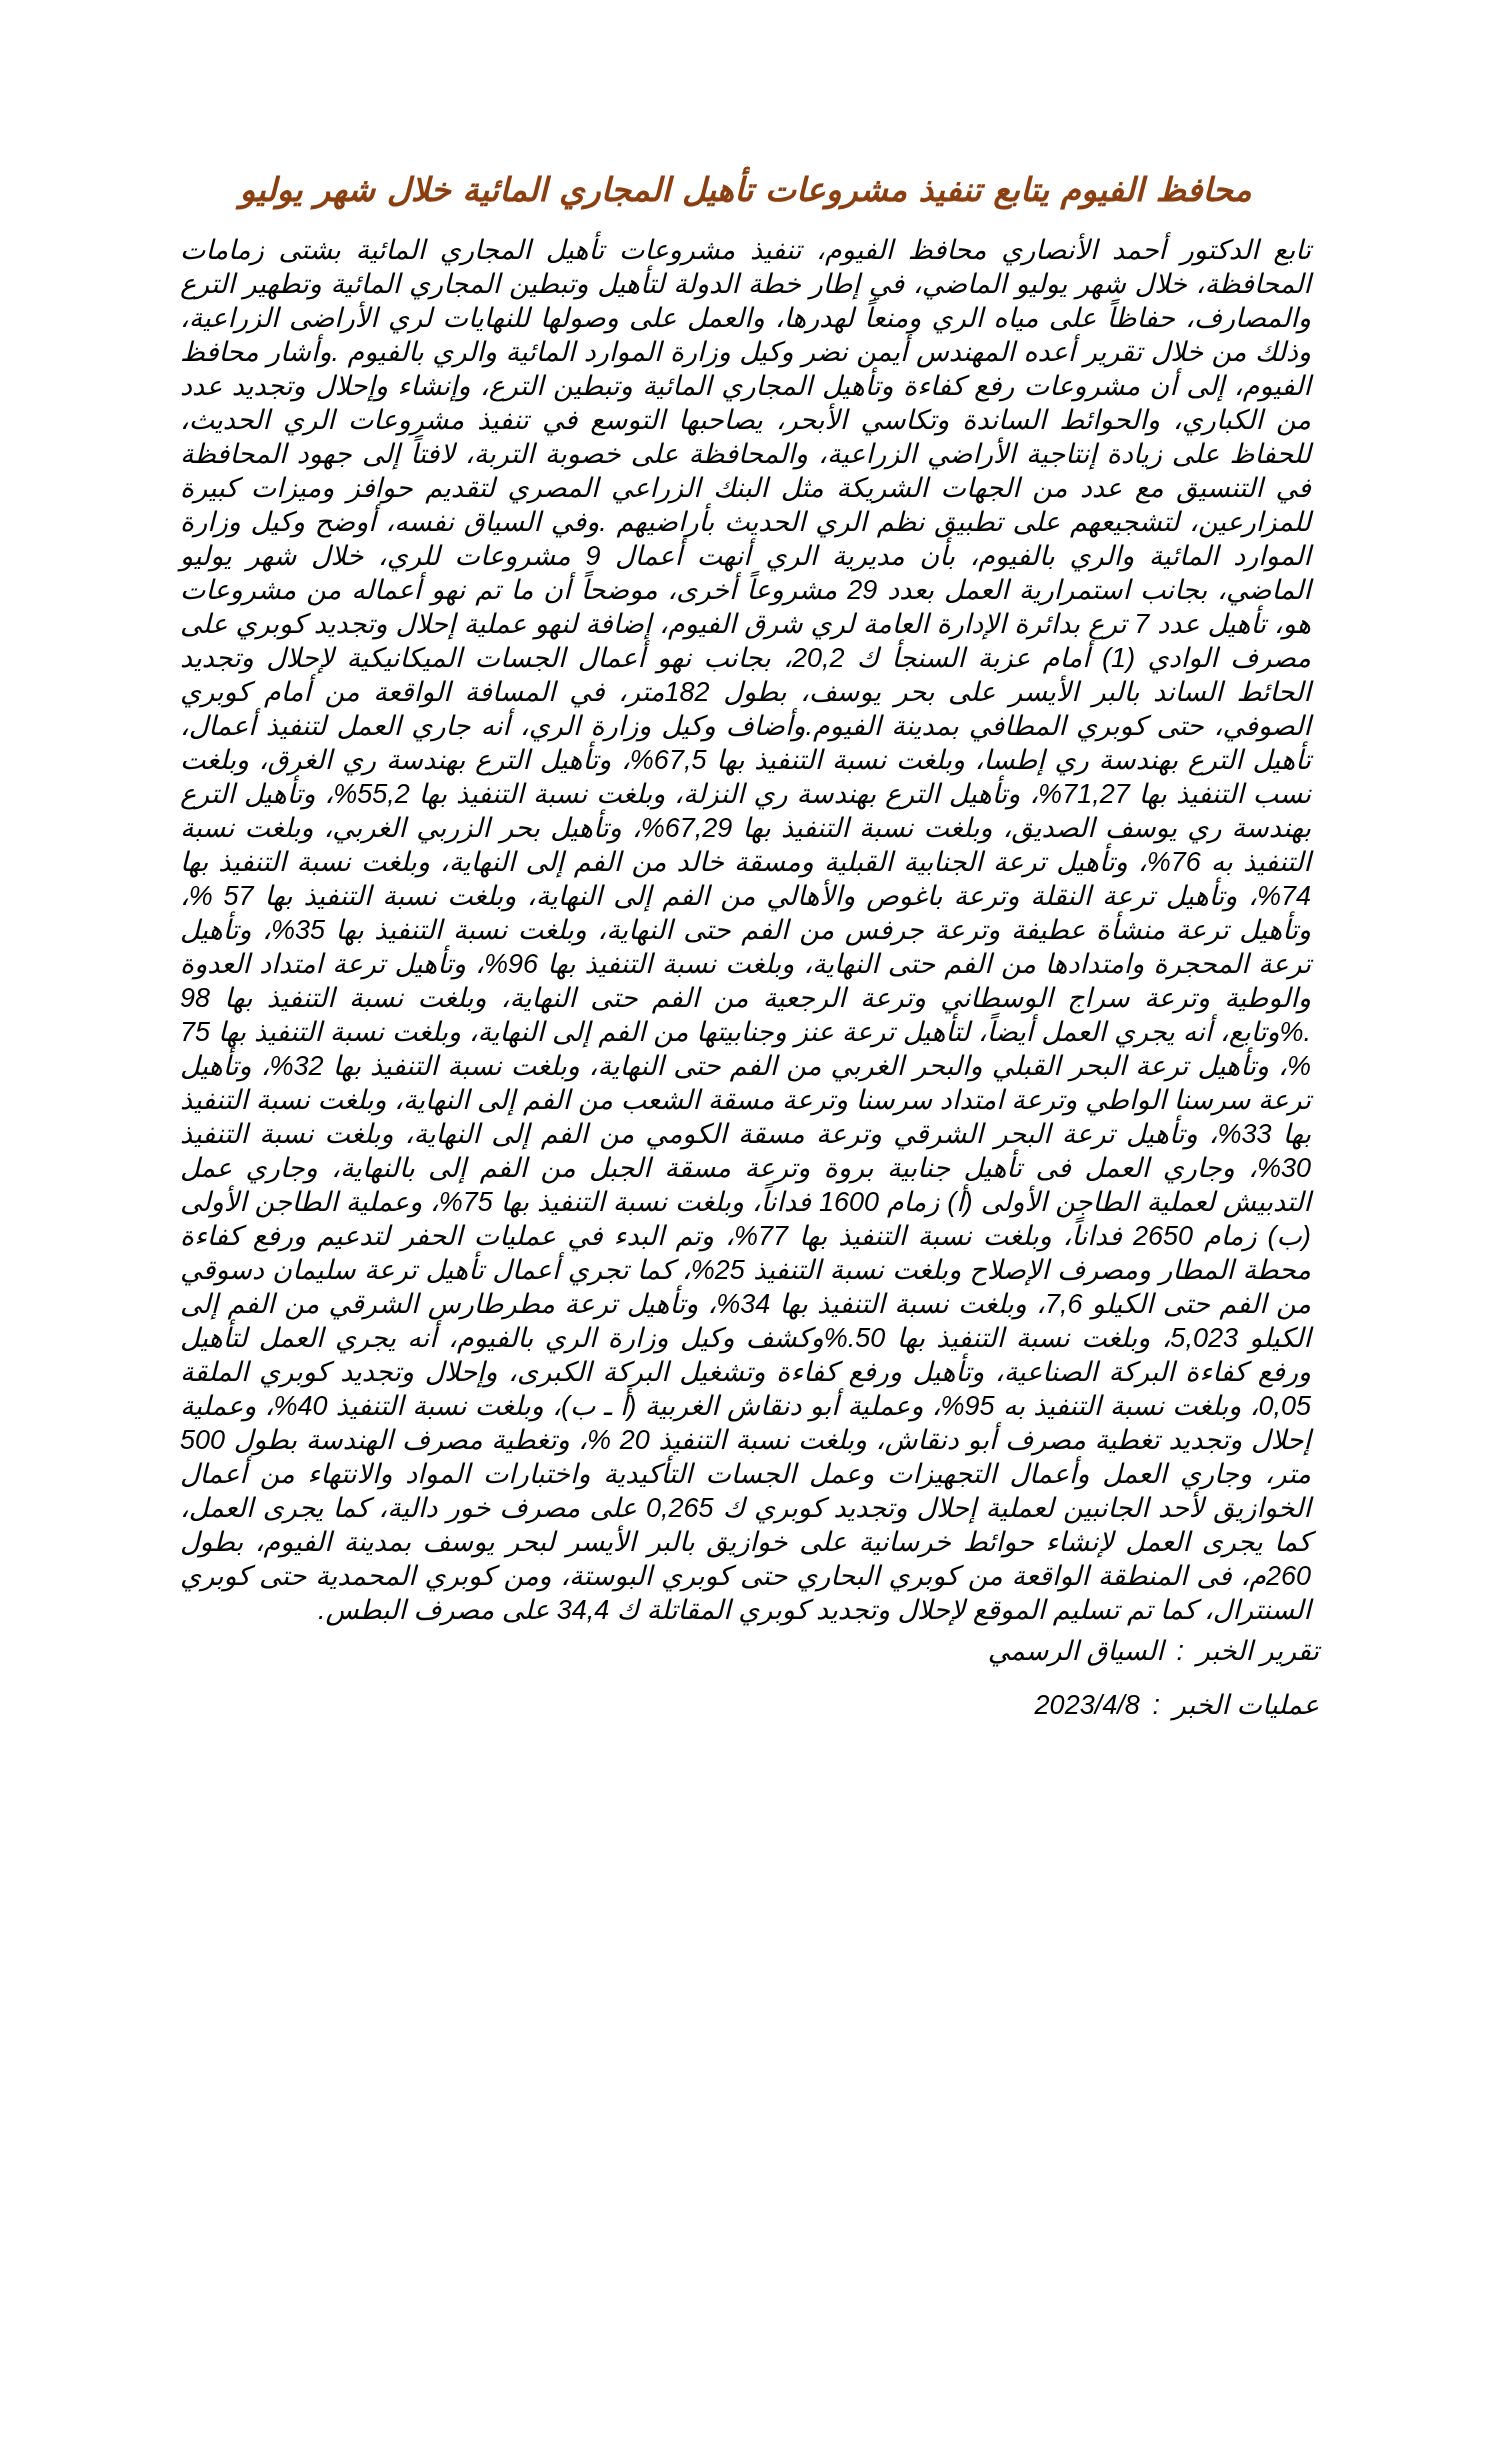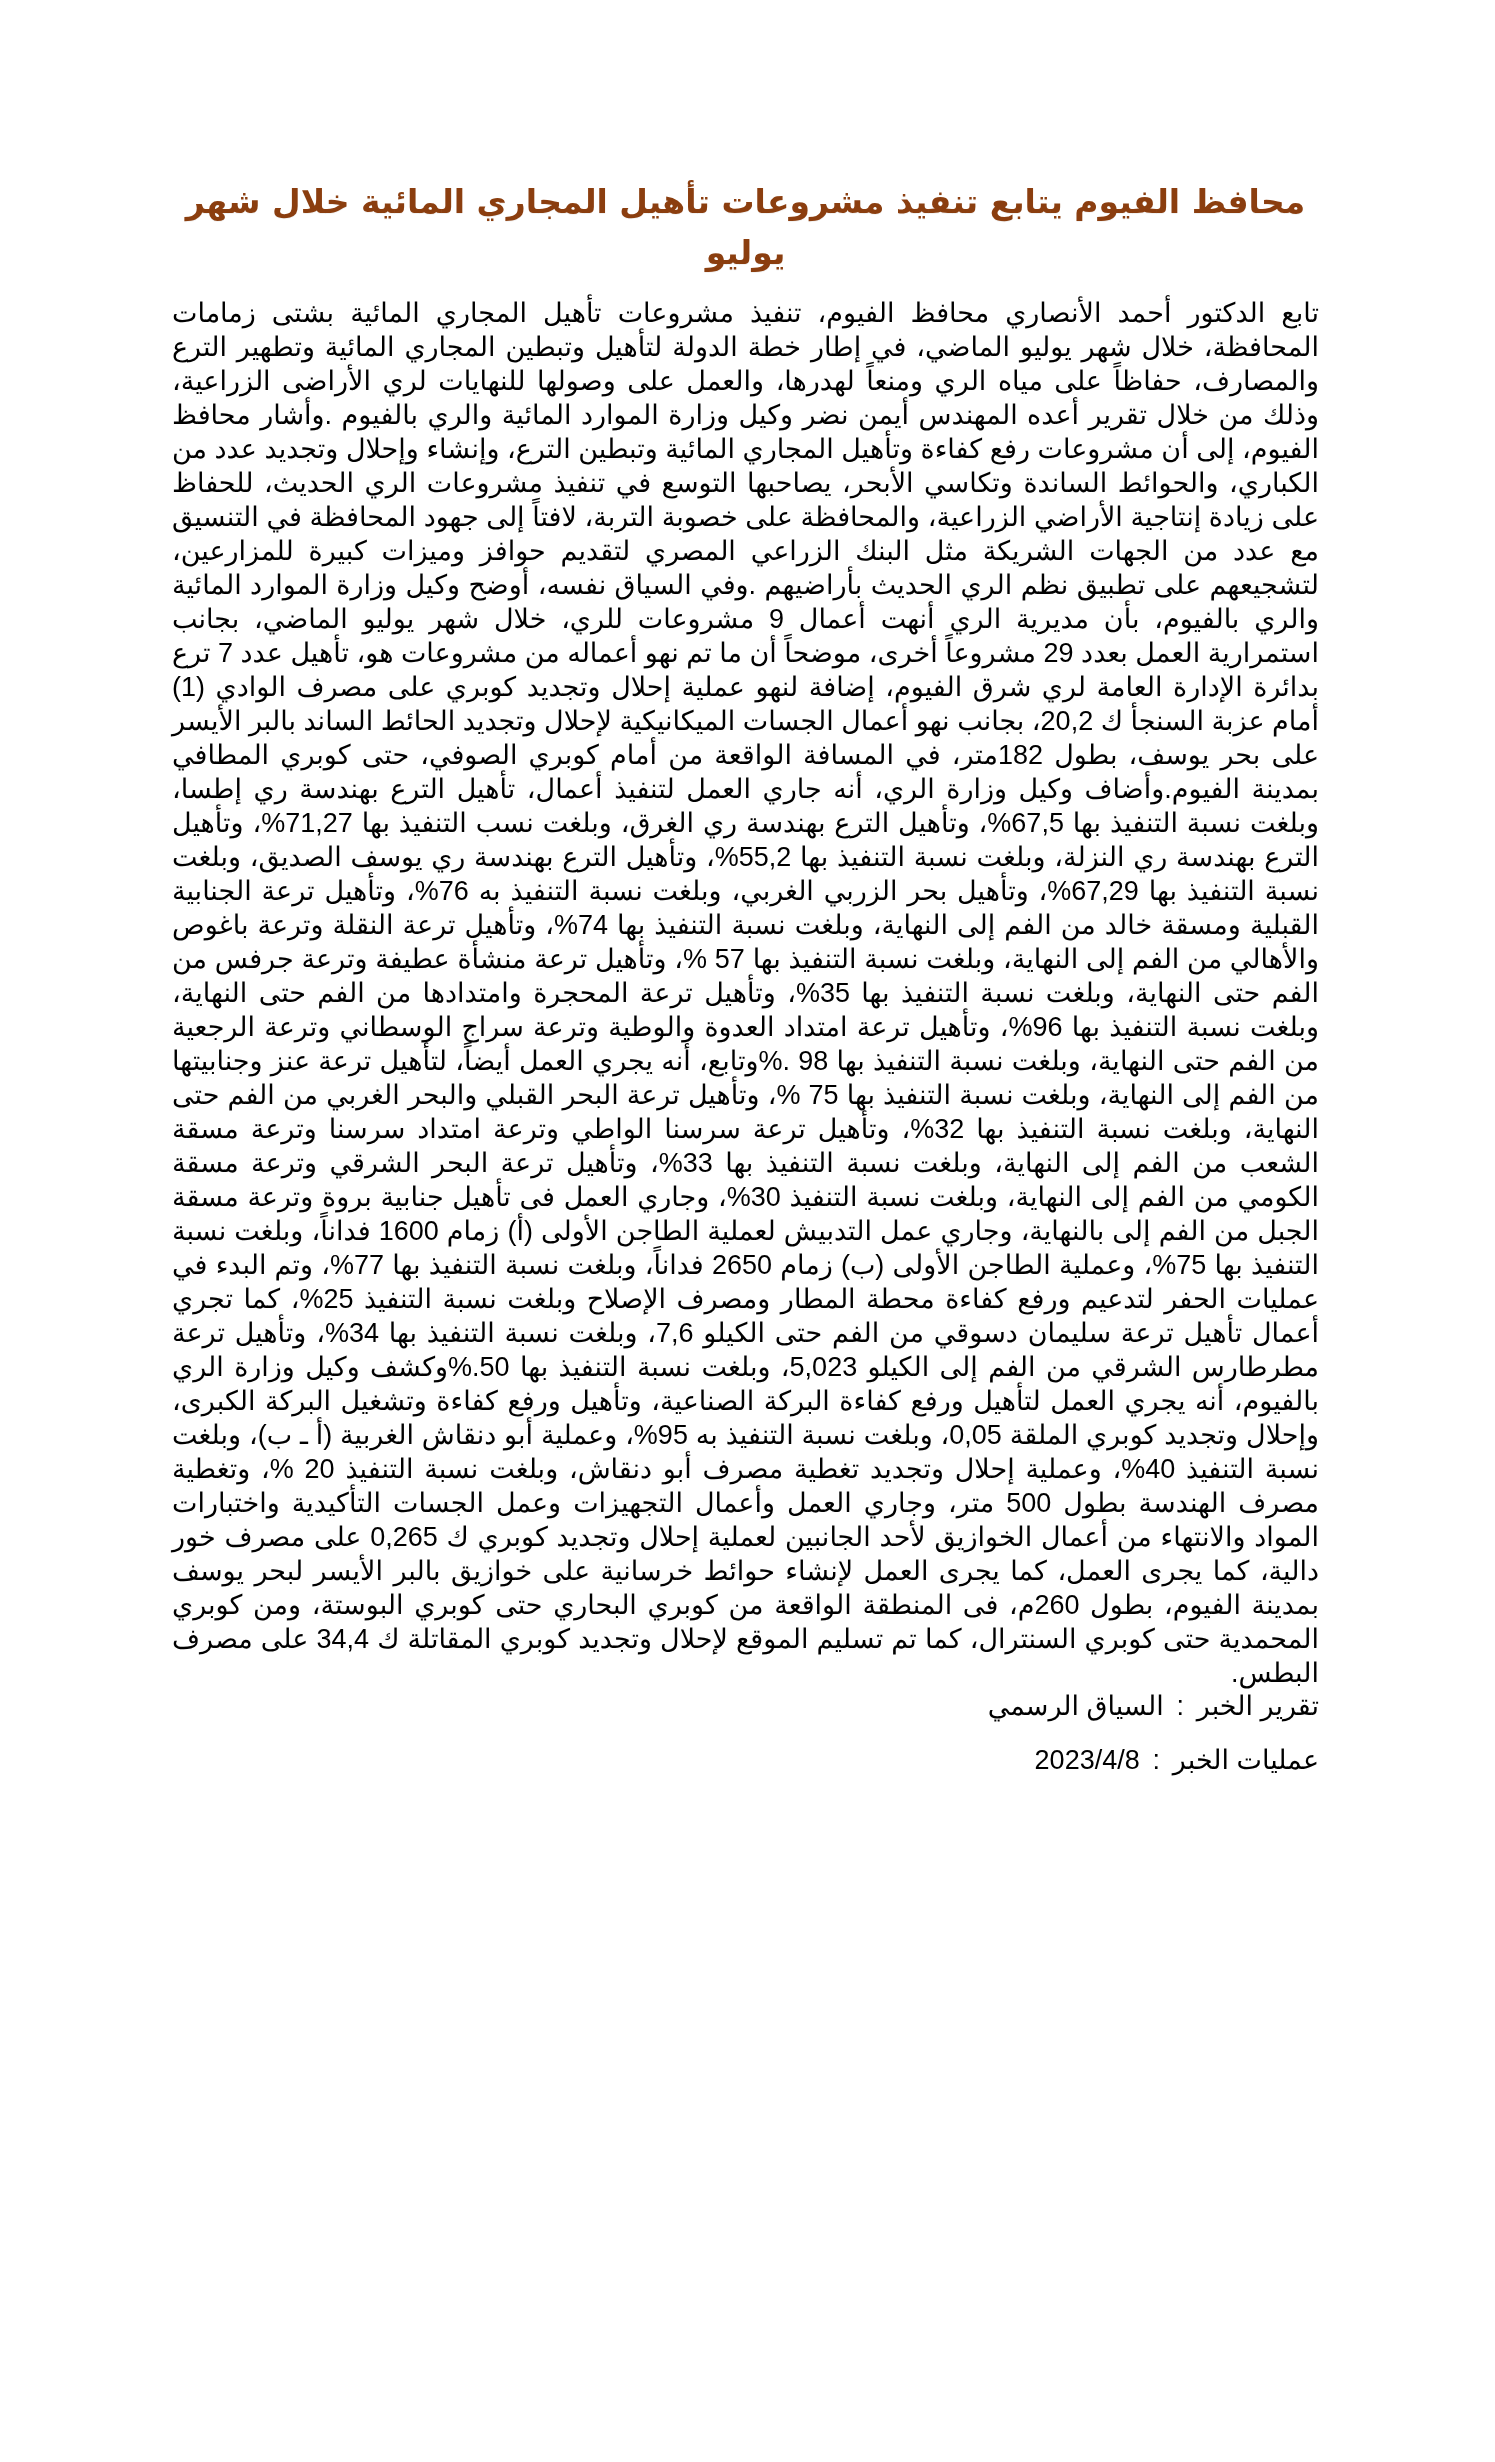--- a/index.html
+++ b/index.html
@@ -9,42 +9,43 @@
     }
     body {
       width: 1495px;
       height: 2462px;
       position: relative;
       overflow: hidden;
     }
     .page {
       position: absolute;
       left: 172px;
-      top: 176px;
+      top: 164px;
       width: 1147px;
       direction: rtl;
       color: #000000;
+      font-style: italic;
     }
     .title {
       font-family: "DejaVu Sans", sans-serif;
       font-weight: bold;
       font-size: 33px;
       line-height: 51px;
       color: #8B3E0F;
       text-align: center;
       margin: 0 0 17.6px 0;
       text-shadow: 0 0.9px 0 rgba(0,0,0,0.05);
     }
     .body-text {
       font-family: "Liberation Sans", sans-serif;
       font-size: 27px;
       line-height: 34px;
       text-align: justify;
       text-align-last: right;
-      margin: 0;
+      margin: 8px;
       word-spacing: 0px;
     }
     .source {
       font-family: "Liberation Sans", sans-serif;
       font-size: 27px;
       line-height: 33px;
       text-align: right;
       margin: 0;
     }
     .date {

